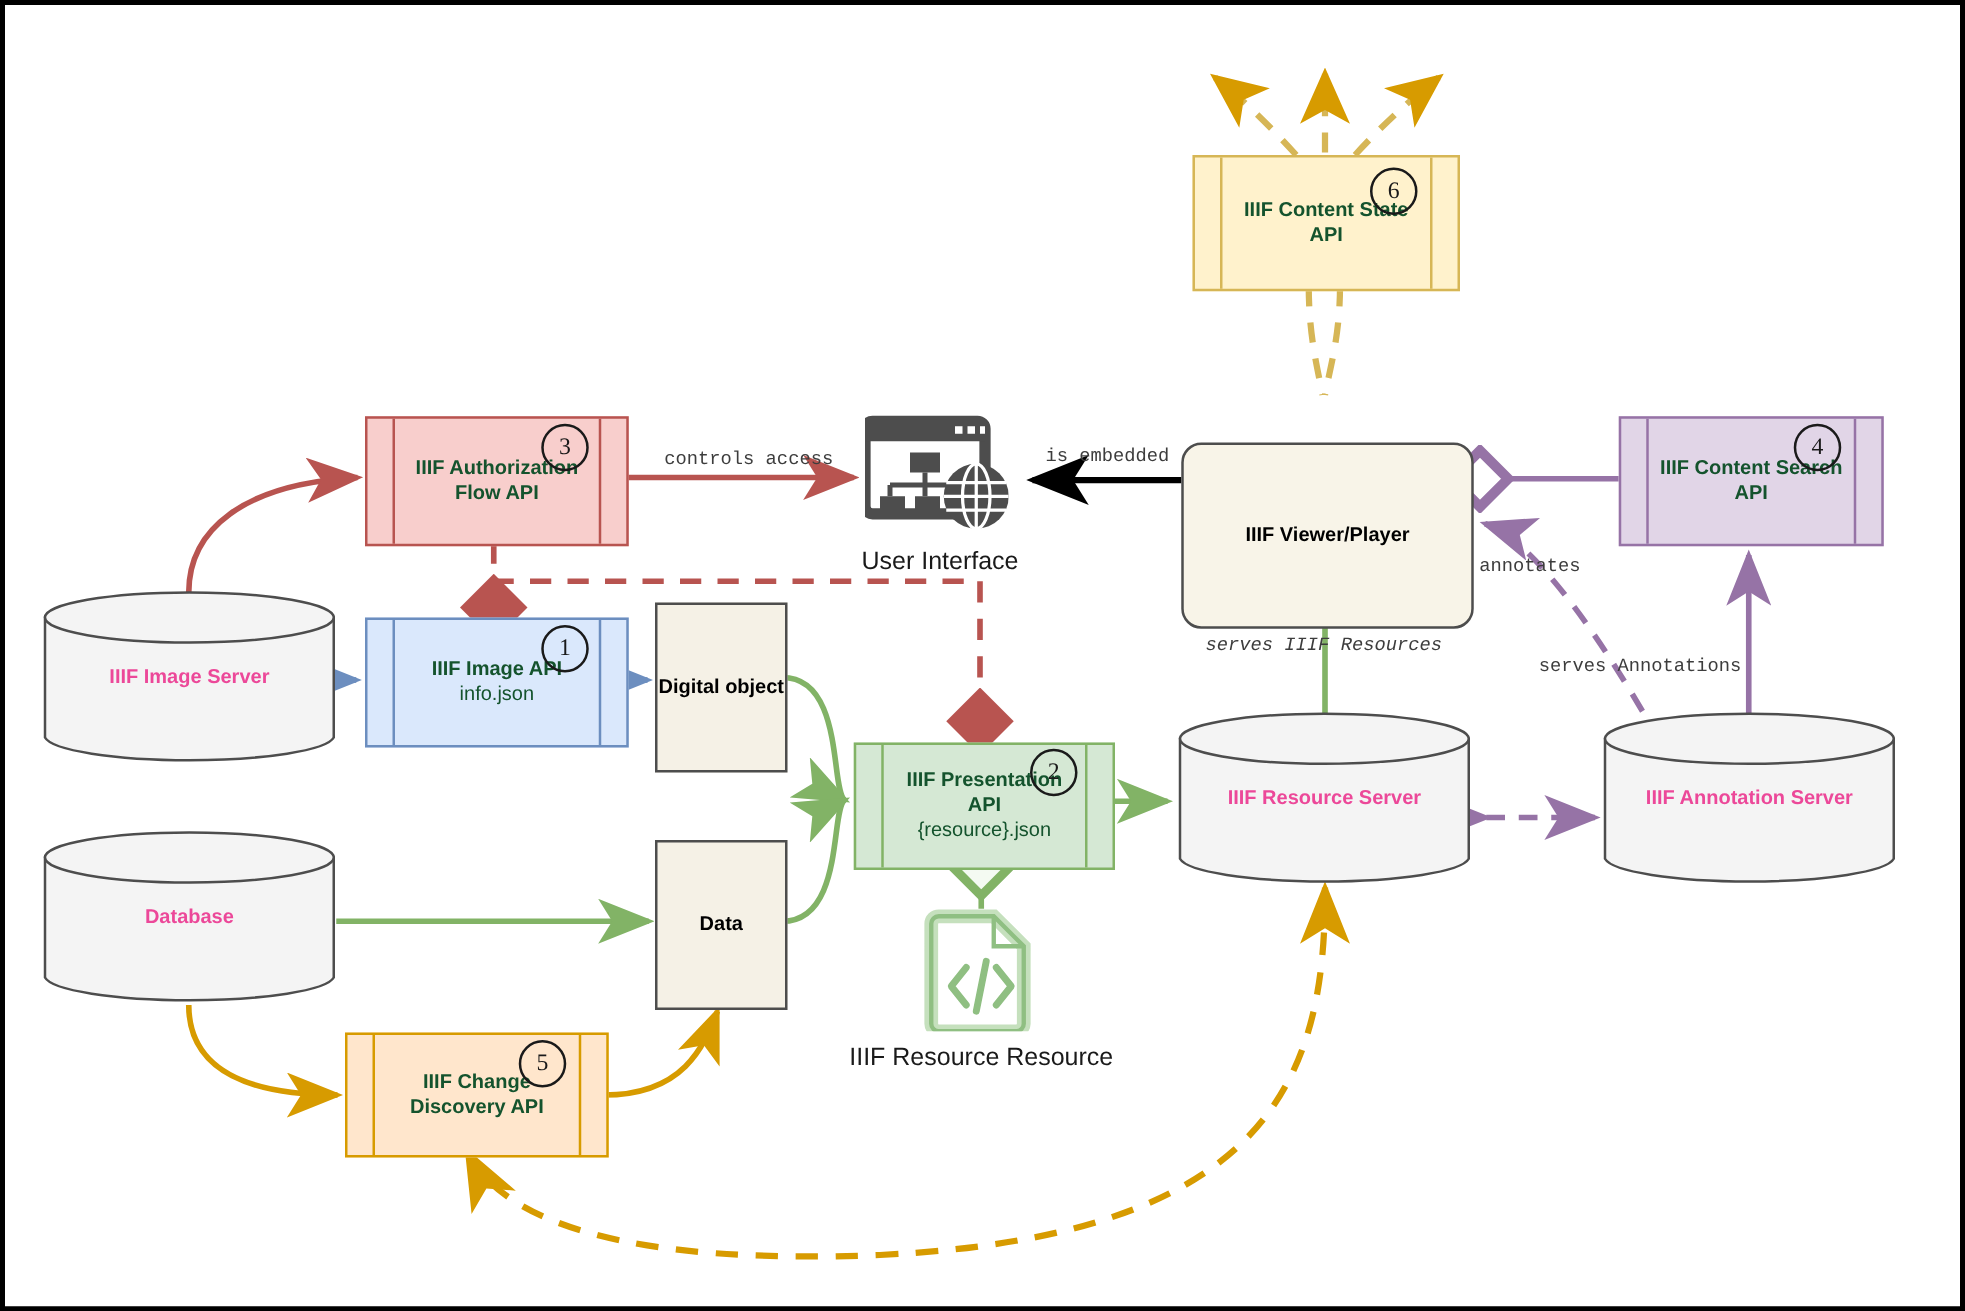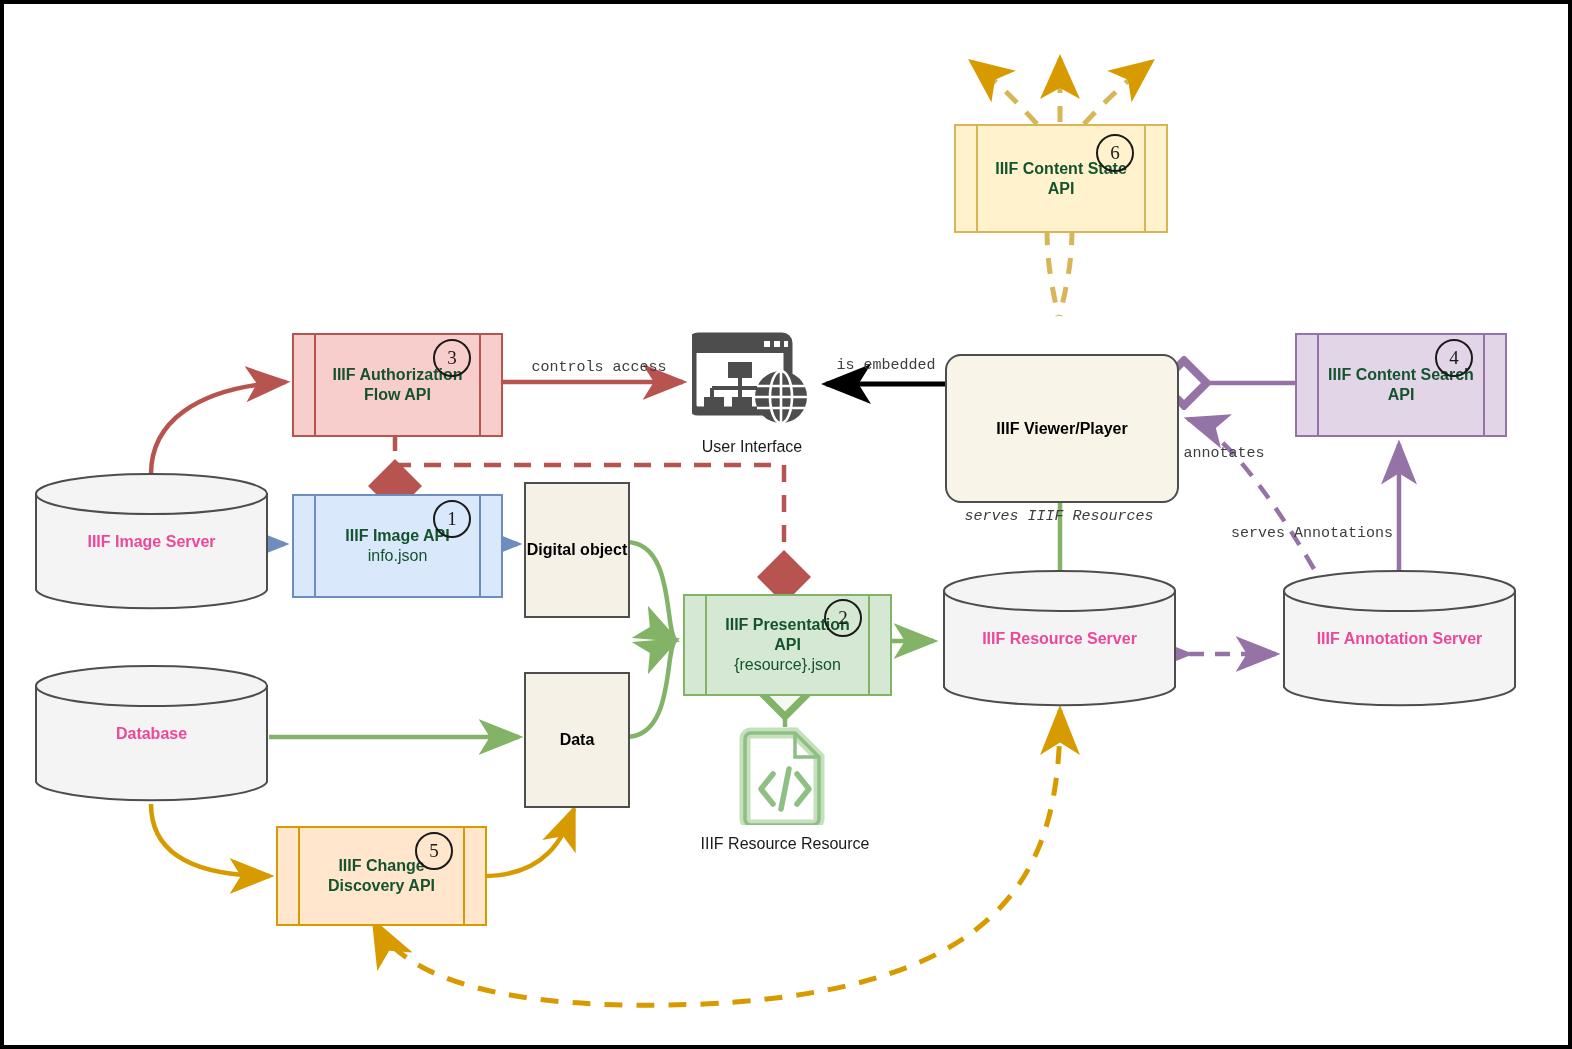--- a/index.html
+++ b/index.html
@@ -126,21 +126,21 @@
     position: absolute;
     font-family: "Liberation Mono", monospace;
     font-size: 15px;
     color: #3d3d3d;
     white-space: pre;
     text-align: center;
     line-height: 1.3;
   }
   .node-caption {
     position: absolute;
-    font-size: 16px;
+    font-size: 20px;
     color: #1a1a1a;
     text-align: center;
     white-space: nowrap;
   }
   .icon-wrap {
     position: absolute;
   }
 </style>
 </head>
 <body>

